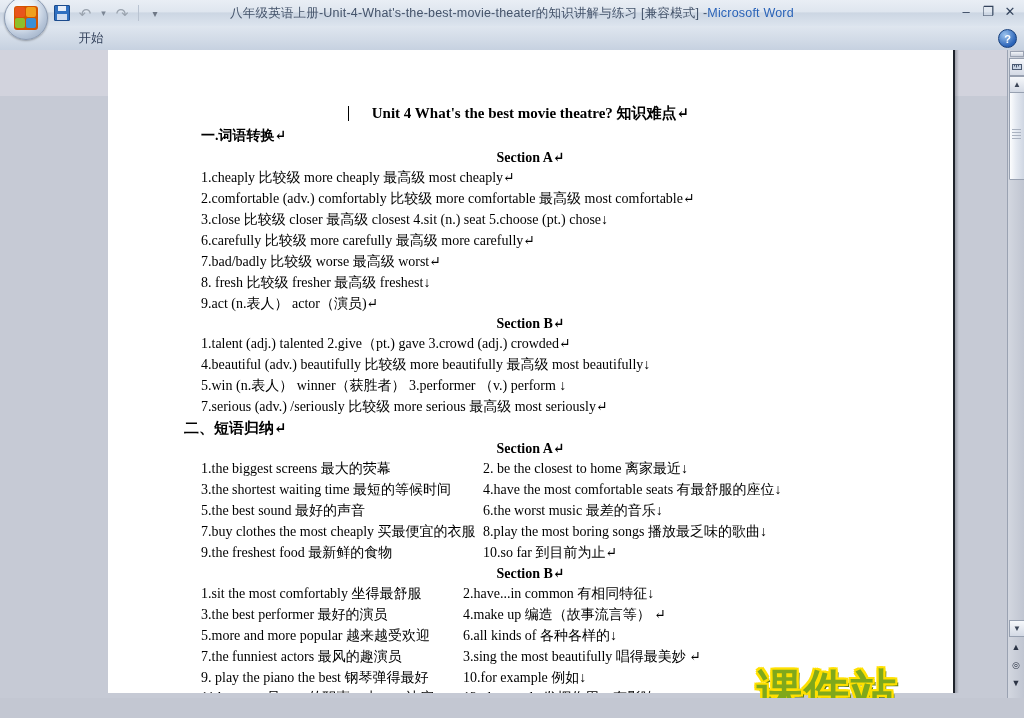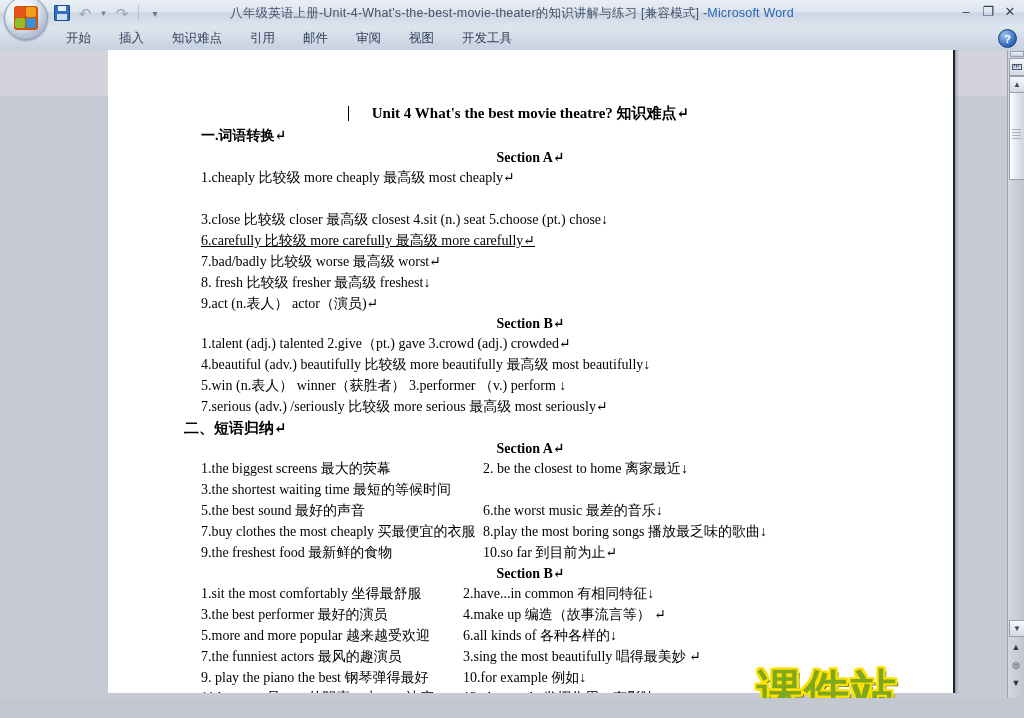--- a/index.html
+++ b/index.html
@@ -52,21 +52,21 @@
   .winbtns{position:absolute;right:4px;top:2px;display:flex;gap:2px;align-items:center;}
   .winbtn{width:20px;height:18px;display:flex;align-items:center;justify-content:center;
     font-size:13px;color:#33435c;cursor:default;}
 
   
   .tabstrip{
     position:absolute;left:0;top:26px;width:1024px;height:24px;
     background:linear-gradient(to bottom,#dfe6ef 0%,#d2dbe7 55%,#c6d1e0 100%);
     border-bottom:1px solid #9fadc1;
   }
-  .tabs{position:absolute;left:52px;top:0;height:24px;display:flex;align-items:center;}
+  .tabs{position:absolute;left:52px;top:0;height:24px;display:flex;align-items:center;flex-direction:column;}
   .tab{
     padding:3px 13px 4px;font-size:12.5px;color:#32405a;cursor:default;
     border:1px solid transparent;border-bottom:none;border-radius:3px 3px 0 0;
   }
   .helpbtn{position:absolute;right:7px;top:3px;width:17px;height:17px;border-radius:50%;
     background:radial-gradient(circle at 35% 30%,#9cc4ee,#2a63b8 70%);
     border:1px solid #17407d;color:#fff;font-size:11px;font-weight:bold;
     display:flex;align-items:center;justify-content:center;cursor:default;}
 
   
@@ -213,41 +213,43 @@
 
         <div class="caret-bar"></div>
 
         <div class="ln bold ctr" style="top:56px;font-size:15px;">Unit 4 What's the best movie theatre? 知识难点↵</div>
 
         <div class="ln bold" style="left:93px;top:79px;font-size:14px;">一.词语转换↵</div>
 
         <div class="ln bold ctr" style="top:101px;">Section A↵</div>
 
         <div class="ln" style="left:93px;top:121px;">1.cheaply              比较级  more cheaply        最高级 most cheaply↵</div>
+        <div class="ln" style="left:93px;top:142px;">2.comfortable (adv.) comfortably        比较级 more comfortable    最高级 most comfortable↵</div>
         <div class="ln" style="left:93px;top:163px;">3.close                  比较级  closer      最高级 closest       4.sit  (n.) seat      5.choose (pt.) chose↓</div>
-        <div class="ln" style="left:93px;top:184px;text-decoration:underline;">6.carefully             比较级  more carefully       最高级  more carefully↵</div>
+        <div class="ln" style="left:93px;top:184px;">6.carefully             比较级  more carefully       最高级  more carefully↵</div>
         <div class="ln" style="left:93px;top:205px;">7.bad/badly            比较级   worse             最高级 worst↵</div>
         <div class="ln" style="left:93px;top:226px;">8. fresh                比较级    fresher                  最高级  freshest↓</div>
         <div class="ln" style="left:93px;top:247px;">9.act (n.表人） actor（演员)↵</div>
 
         <div class="ln bold ctr" style="top:267px;">Section B↵</div>
 
         <div class="ln" style="left:93px;top:287px;">1.talent  (adj.) talented           2.give（pt.) gave          3.crowd (adj.) crowded↵</div>
         <div class="ln" style="left:93px;top:308px;">4.beautiful  (adv.) beautifully      比较级 more beautifully       最高级 most beautifully↓</div>
         <div class="ln" style="left:93px;top:329px;">5.win (n.表人）          winner（获胜者）      3.performer （v.) perform   ↓</div>
         <div class="ln" style="left:93px;top:350px;">7.serious (adv.) /seriously        比较级  more serious           最高级 most seriously↵</div>
 
         <div class="ln bold" style="left:76px;top:371px;font-size:15px;">二、短语归纳↵</div>
 
         <div class="ln bold ctr" style="top:392px;">Section A↵</div>
 
         <div class="ln" style="left:93px;top:412px;">1.the biggest screens 最大的荧幕</div>
         <div class="ln" style="left:375px;top:412px;">2. be the closest to home  离家最近↓</div>
 
         <div class="ln" style="left:93px;top:433px;">3.the shortest waiting time  最短的等候时间</div>
+        <div class="ln" style="left:375px;top:433px;">4.have the most comfortable seats  有最舒服的座位↓</div>
 
         <div class="ln" style="left:93px;top:454px;">5.the best sound   最好的声音</div>
         <div class="ln" style="left:375px;top:454px;">6.the worst music  最差的音乐↓</div>
 
         <div class="ln" style="left:93px;top:475px;">7.buy clothes the most cheaply 买最便宜的衣服</div>
         <div class="ln" style="left:375px;top:475px;">8.play the most boring songs 播放最乏味的歌曲↓</div>
 
         <div class="ln" style="left:93px;top:496px;">9.the freshest food 最新鲜的食物</div>
         <div class="ln" style="left:375px;top:496px;">10.so far  到目前为止↵</div>
 

